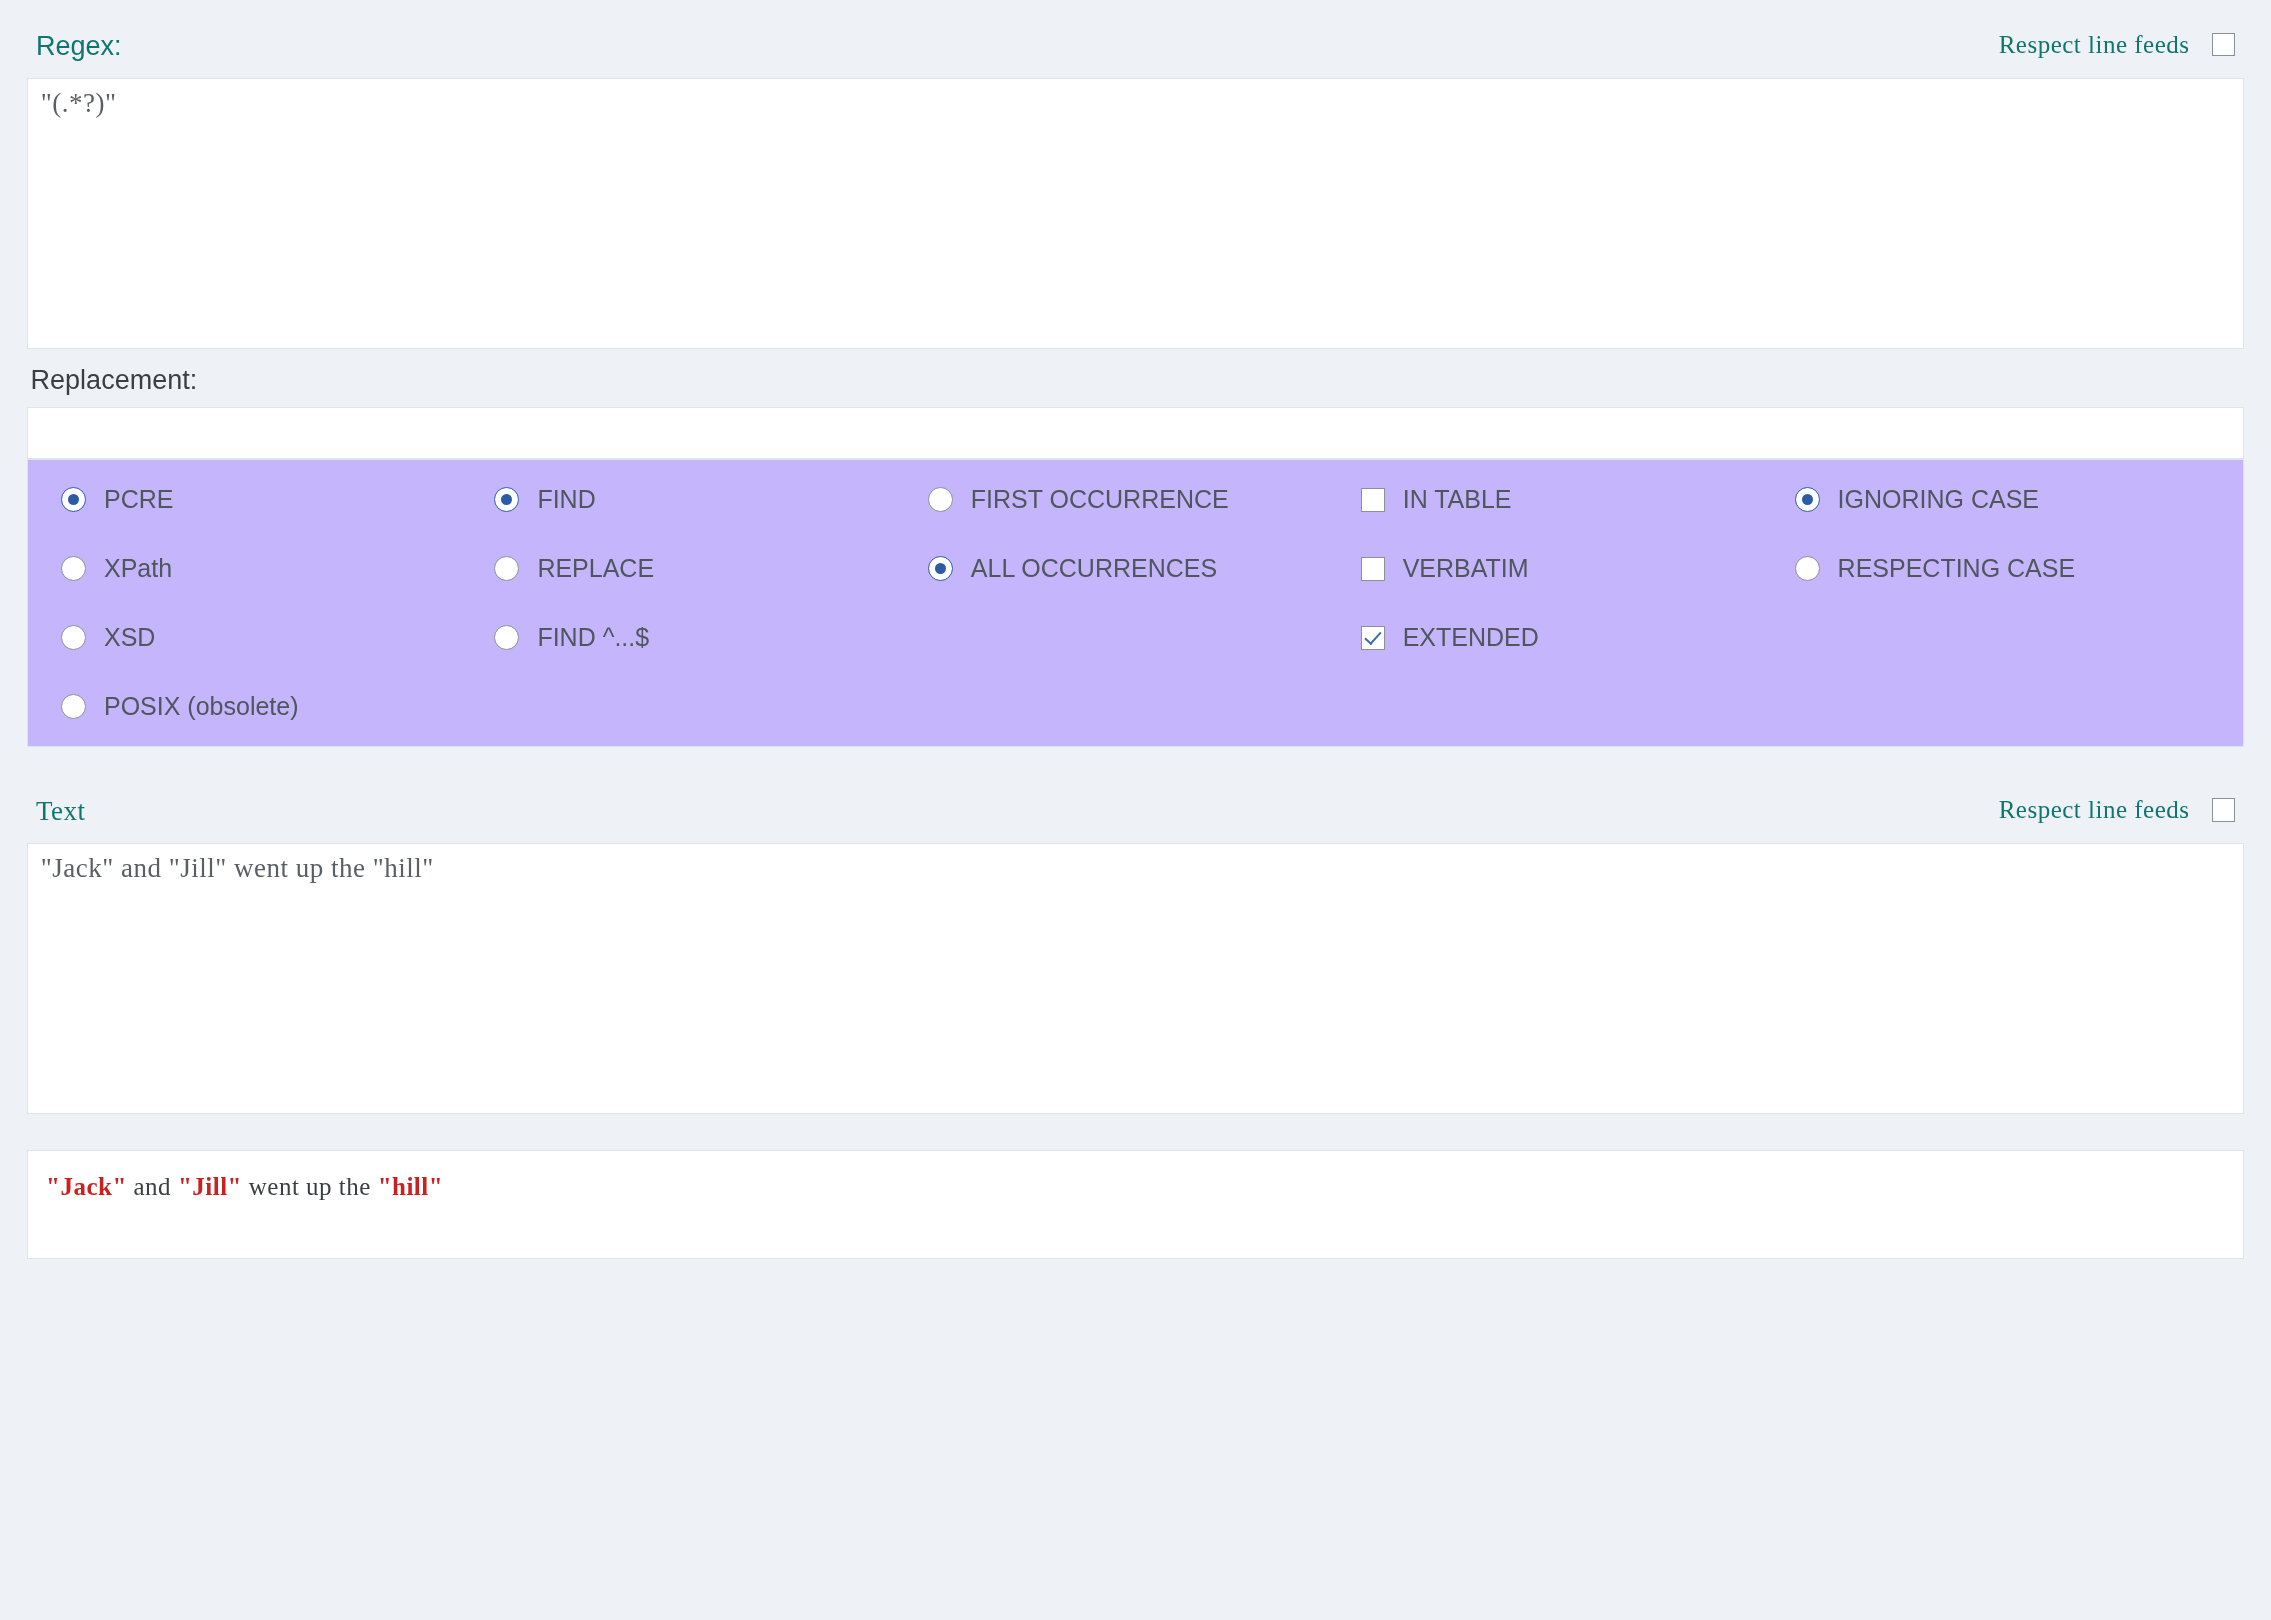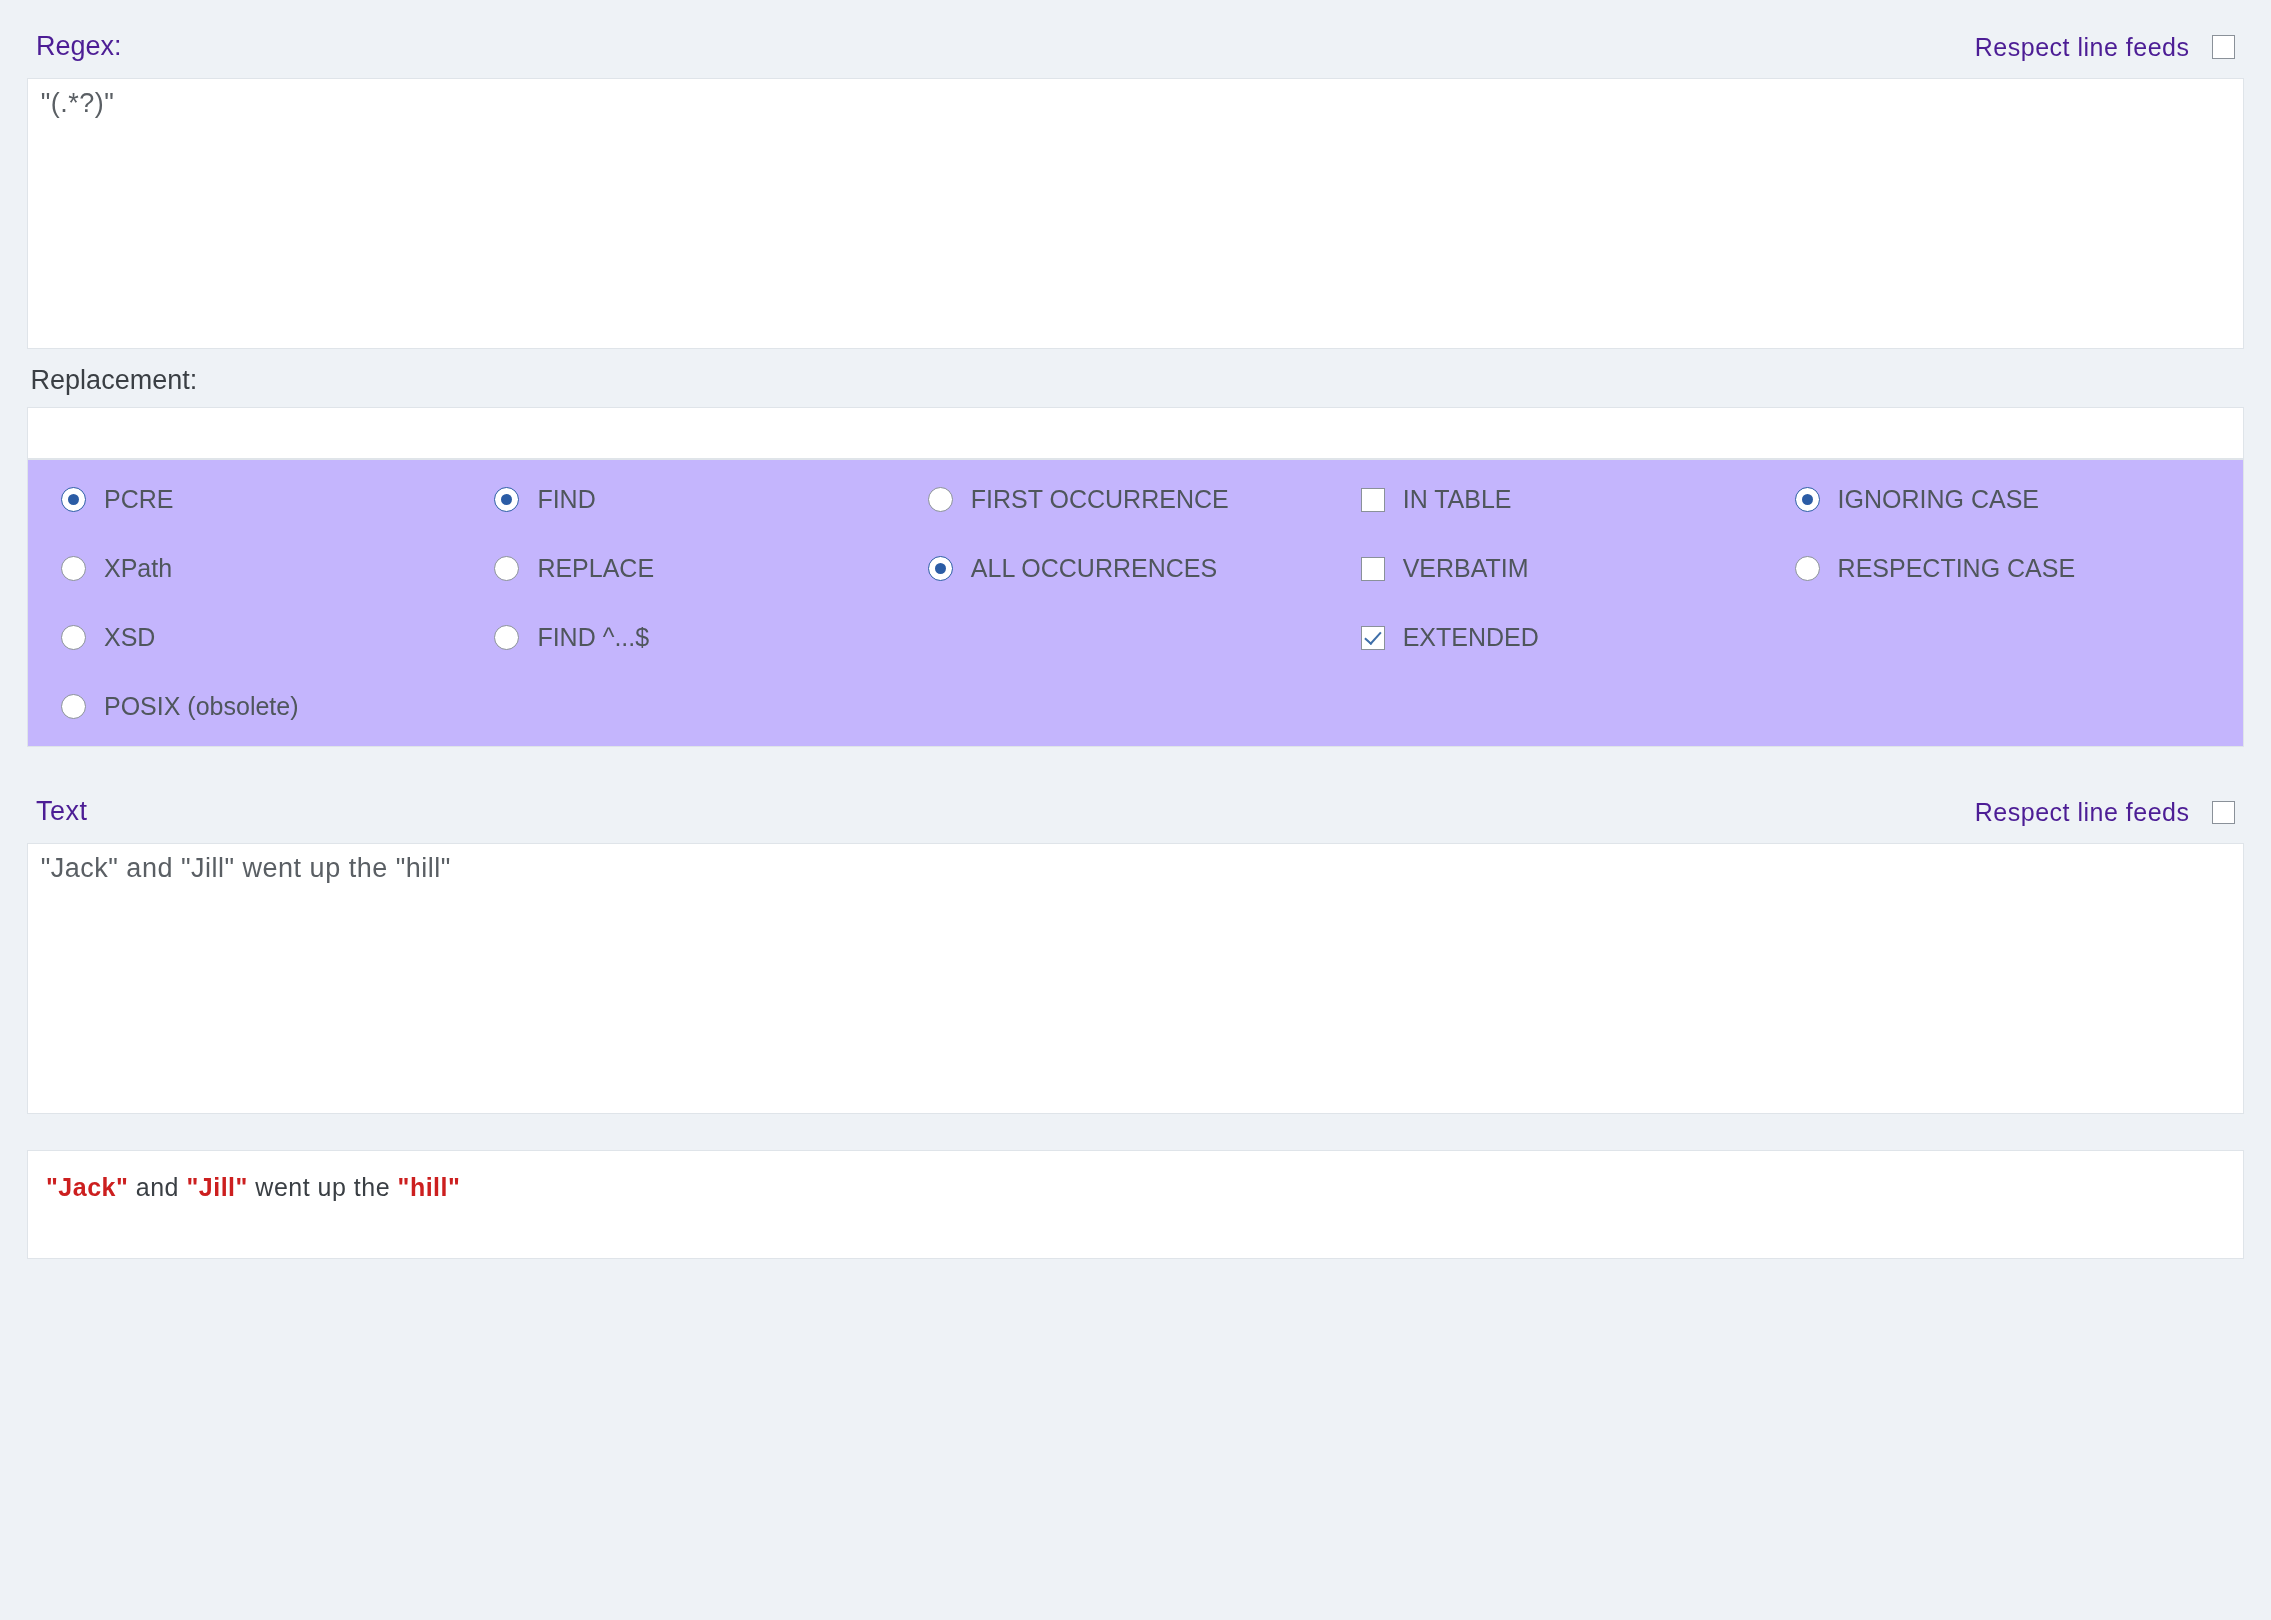--- a/index.html
+++ b/index.html
@@ -5,32 +5,32 @@
   * { box-sizing: border-box; }
   html, body {
     margin: 0;
     padding: 0;
     font-family: Arial, Helvetica, sans-serif;
     background: #eef2f6;
     color: #3a3f44;
     font-size: 25px;
   }
   .mono {
-    font-family: Liberation Sans, sans-serif;
+    font-family: Liberation Serif, serif;
     letter-spacing: 0.5px;
   }
   .container {
     padding: 18px 27px 36px 27px;
   }
   .section-header {
     display: flex;
     justify-content: space-between;
-    align-items: flex-end;
+    align-items: flex-start;
     padding: 12.7px 9px 16.3px 9px;
-    color: #4c1d95;
+    color: #0f766e;
     gap: 24px;
   }
   .section-header .left-label {
     font-size: 27px;
   }
   .respect-group {
     display: flex;
     align-items: center;
     gap: 22px;
   }

